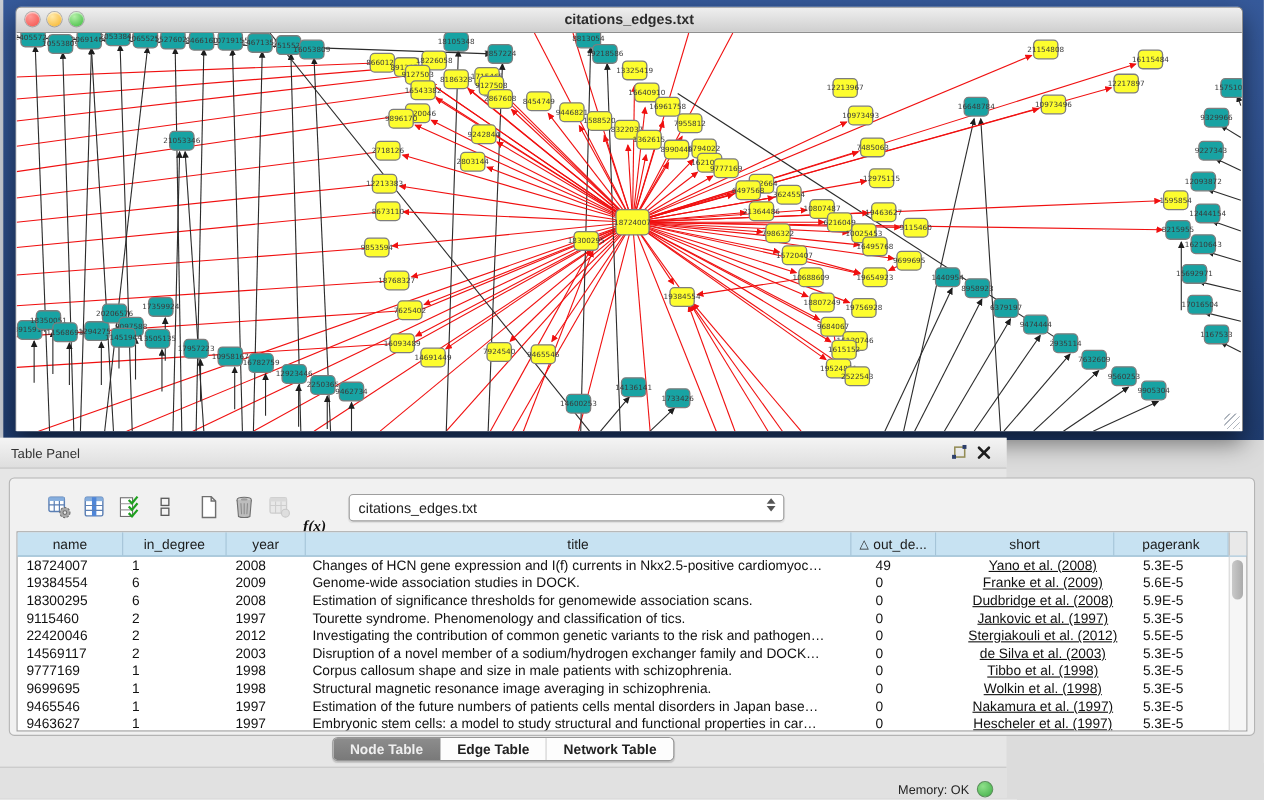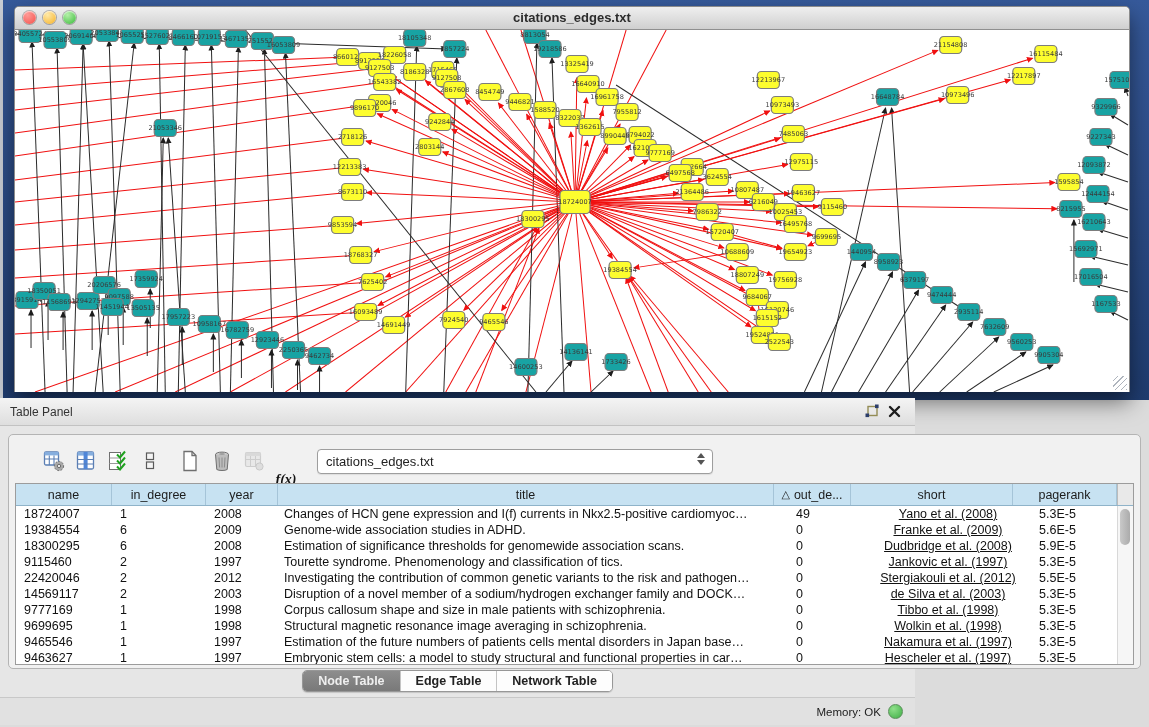--- a/index.html
+++ b/index.html
@@ -52,21 +52,21 @@
   .td.c-out{padding-left:6px;}
   .td.c-short{text-align:center;text-decoration:underline;}
   .td.c-pr{padding-left:10px;}
   .vscroll{position:absolute;right:0;top:0;bottom:0;width:15px;background:#f6f6f6;border-left:1px solid #d8d8d8;}
   .vthumb{position:absolute;left:2px;top:3px;width:10px;height:36px;background:linear-gradient(90deg,#c9c9c9,#ababab);border-radius:5px;}
   .tabsbar{position:absolute;left:0;right:0;bottom:33px;display:flex;justify-content:center;}
   .segments{display:flex;border:1px solid #979797;border-radius:5px;overflow:hidden;background:#fff;box-shadow:0 1px 1px rgba(0,0,0,.15);}
   .segment{height:20px;line-height:20px;padding:0 15px;font-size:12.5px;color:#222;background:#fdfdfd;border-right:1px solid #c4c4c4;font-weight:bold;}
   .segment:last-child{border-right:none;}
   .segment.selected{background:linear-gradient(180deg,#8d8d8d,#797979);color:#efefef;}
-  .statusbar{position:absolute;left:0;right:0;bottom:0;height:27px;background:#e1e1e1;border-top:1px solid #c8c8c8;display:flex;align-items:center;justify-content:flex-end;padding-right:12px;gap:7px;font-size:11.5px;color:#222;}
+  .statusbar{position:absolute;left:0;right:0;bottom:0;height:27px;background:#e1e1e1;border-top:1px solid #c8c8c8;display:flex;align-items:flex-end;justify-content:flex-end;padding-right:12px;gap:7px;font-size:11.5px;color:#222;}
   .memdot{width:13px;height:13px;border-radius:50%;background:radial-gradient(circle at 35% 30%,#8fe08a,#3fae46);border:1px solid #5a8f5a;}
 </style>
 </head>
 <body>
 
 <div class="desktop">
   <div class="left-sliver"></div>
 
   <div class="net-window">
     <div class="titlebar">
@@ -871,21 +871,21 @@
             <div class="td c-year">2008</div>
             <div class="td c-title">Changes of HCN gene expression and I(f) currents in Nkx2.5-positive cardiomyoc…</div>
             <div class="td c-out">49</div>
             <div class="td c-short">Yano et al. (2008)</div>
             <div class="td c-pr">5.3E-5</div>
           </div>
           <div class="trow">
             <div class="td c-name">19384554</div>
             <div class="td c-deg">6</div>
             <div class="td c-year">2009</div>
-            <div class="td c-title">Genome-wide association studies in ADHD.</div>
+            <div class="td c-title">Genome-wide association studies in DOCK.</div>
             <div class="td c-out">0</div>
             <div class="td c-short">Franke et al. (2009)</div>
             <div class="td c-pr">5.6E-5</div>
           </div>
           <div class="trow">
             <div class="td c-name">18300295</div>
             <div class="td c-deg">6</div>
             <div class="td c-year">2008</div>
             <div class="td c-title">Estimation of significance thresholds for genomewide association scans.</div>
             <div class="td c-out">0</div>

